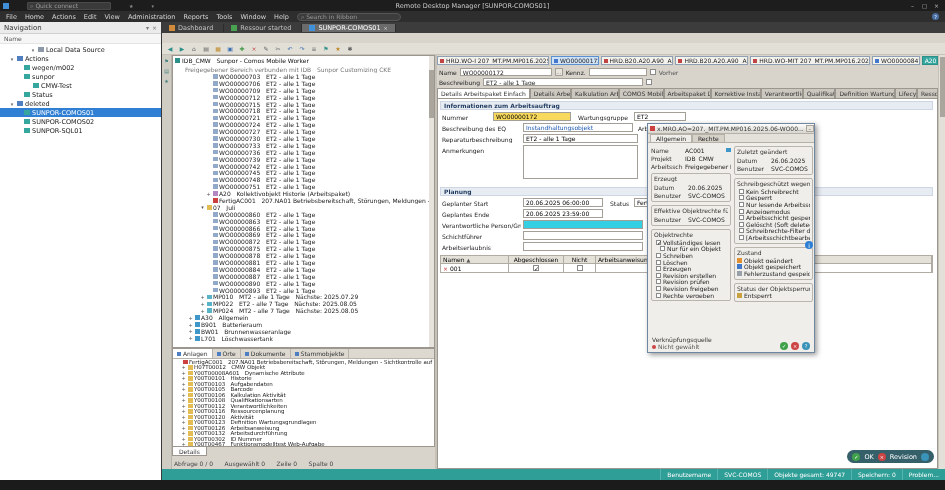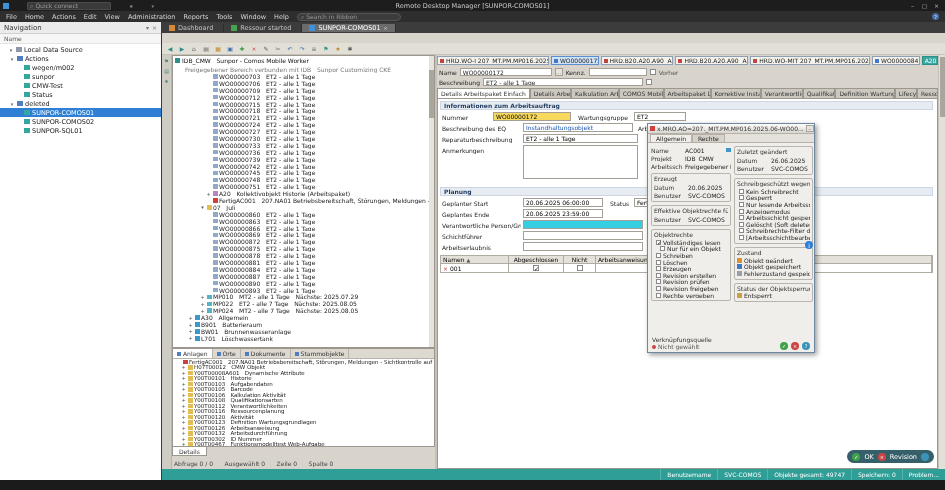--- a/index.html
+++ b/index.html
@@ -196,21 +196,21 @@
 
   <div id="rdm-nav">
     <div id="nav-header">
       <span>Navigation</span>
       <span class="sp">▾</span>
       <span style="color:#777;font-size:6px">×</span>
     </div>
     <div id="nav-colhead">Name</div>
     <div id="nav-tree">
 
-        <div class="nrow" style="padding-left: 8px;">
+        <div class="nrow" style="padding-left: 18px; margin-left: 12px;">
           <span class="exp">▾</span>
           <span class="nic ic-db"></span>
           <span class="w">Local Data Source</span>
         </div>
 
         <div class="nrow" style="padding-left: 9px;">
           <span class="exp">▾</span>
           <span class="nic ic-group"></span>
           <span class="w">Actions</span>
         </div>
@@ -220,21 +220,21 @@
           <span class="nic ic-host"></span>
           <span class="w">wegen/m002</span>
         </div>
 
         <div class="nrow" style="padding-left: 16px;">
           <span class="exp"></span>
           <span class="nic ic-host"></span>
           <span class="w">sunpor</span>
         </div>
 
-        <div class="nrow" style="padding-left: 16px;">
+        <div class="nrow" style="padding-left: 25px;">
           <span class="exp"></span>
           <span class="nic ic-host"></span>
           <span class="w">CMW-Test</span>
         </div>
 
         <div class="nrow" style="padding-left: 16px;">
           <span class="exp"></span>
           <span class="nic ic-host"></span>
           <span class="w">Status</span>
         </div>

